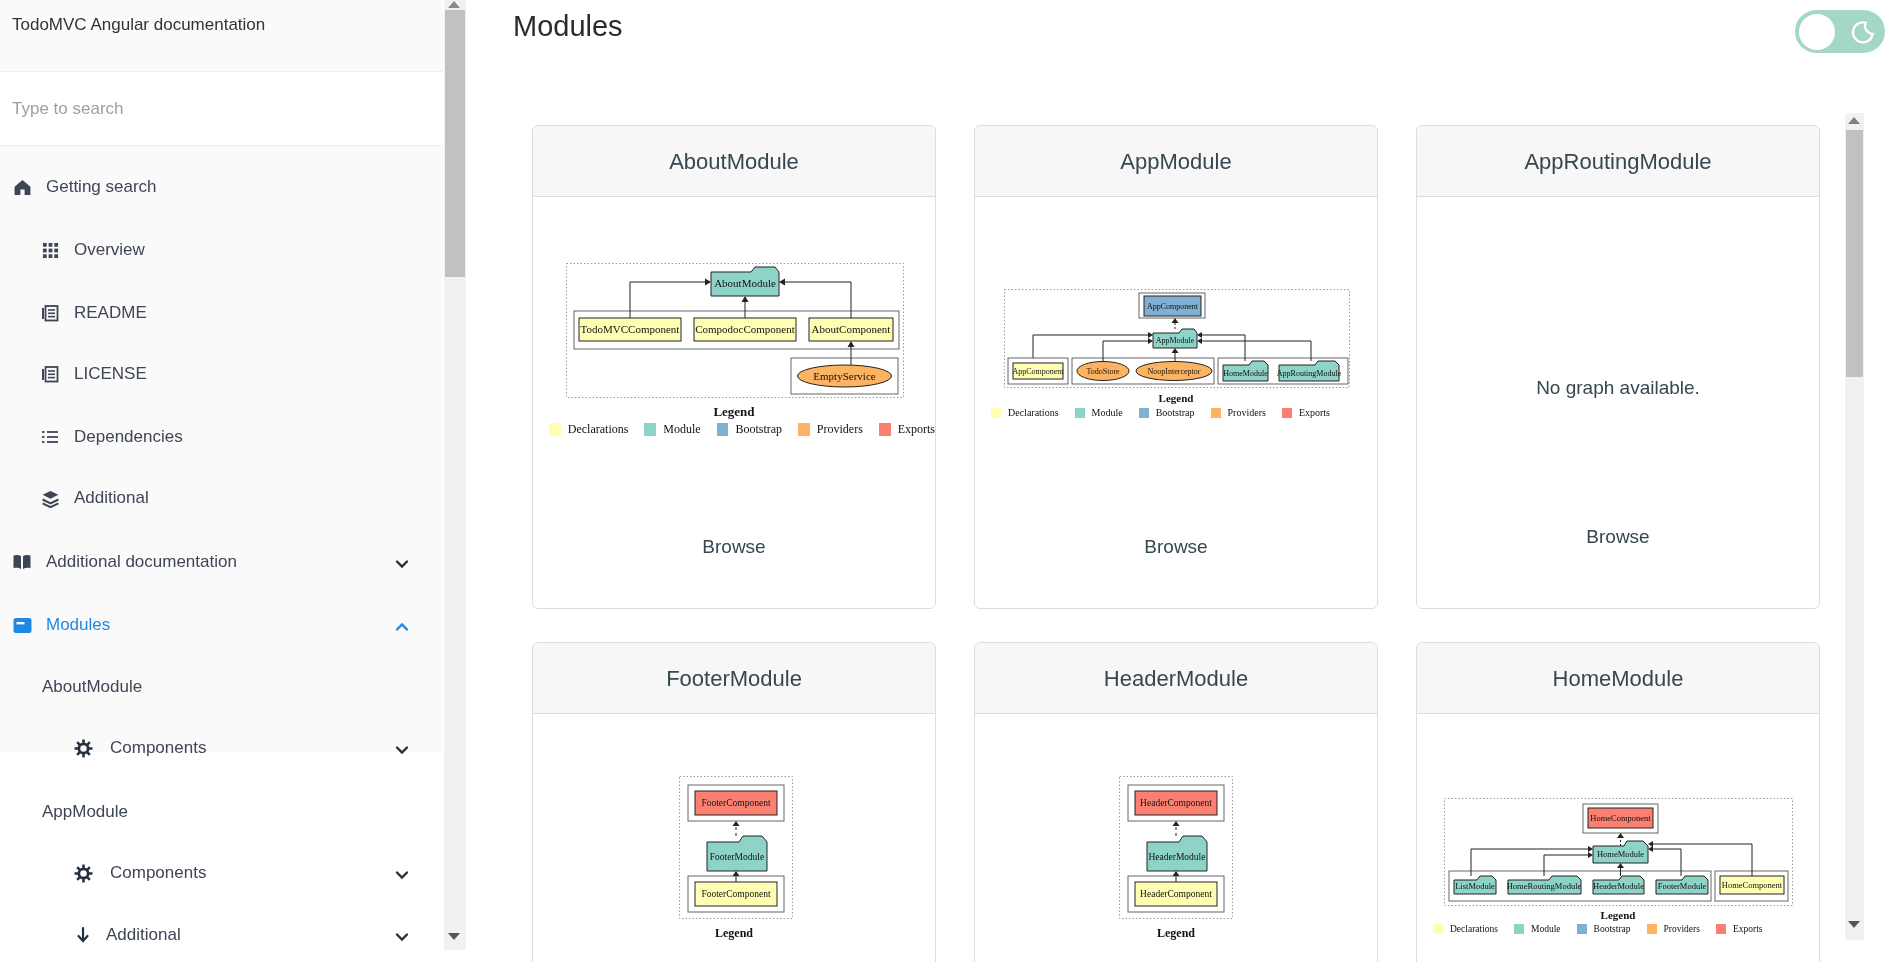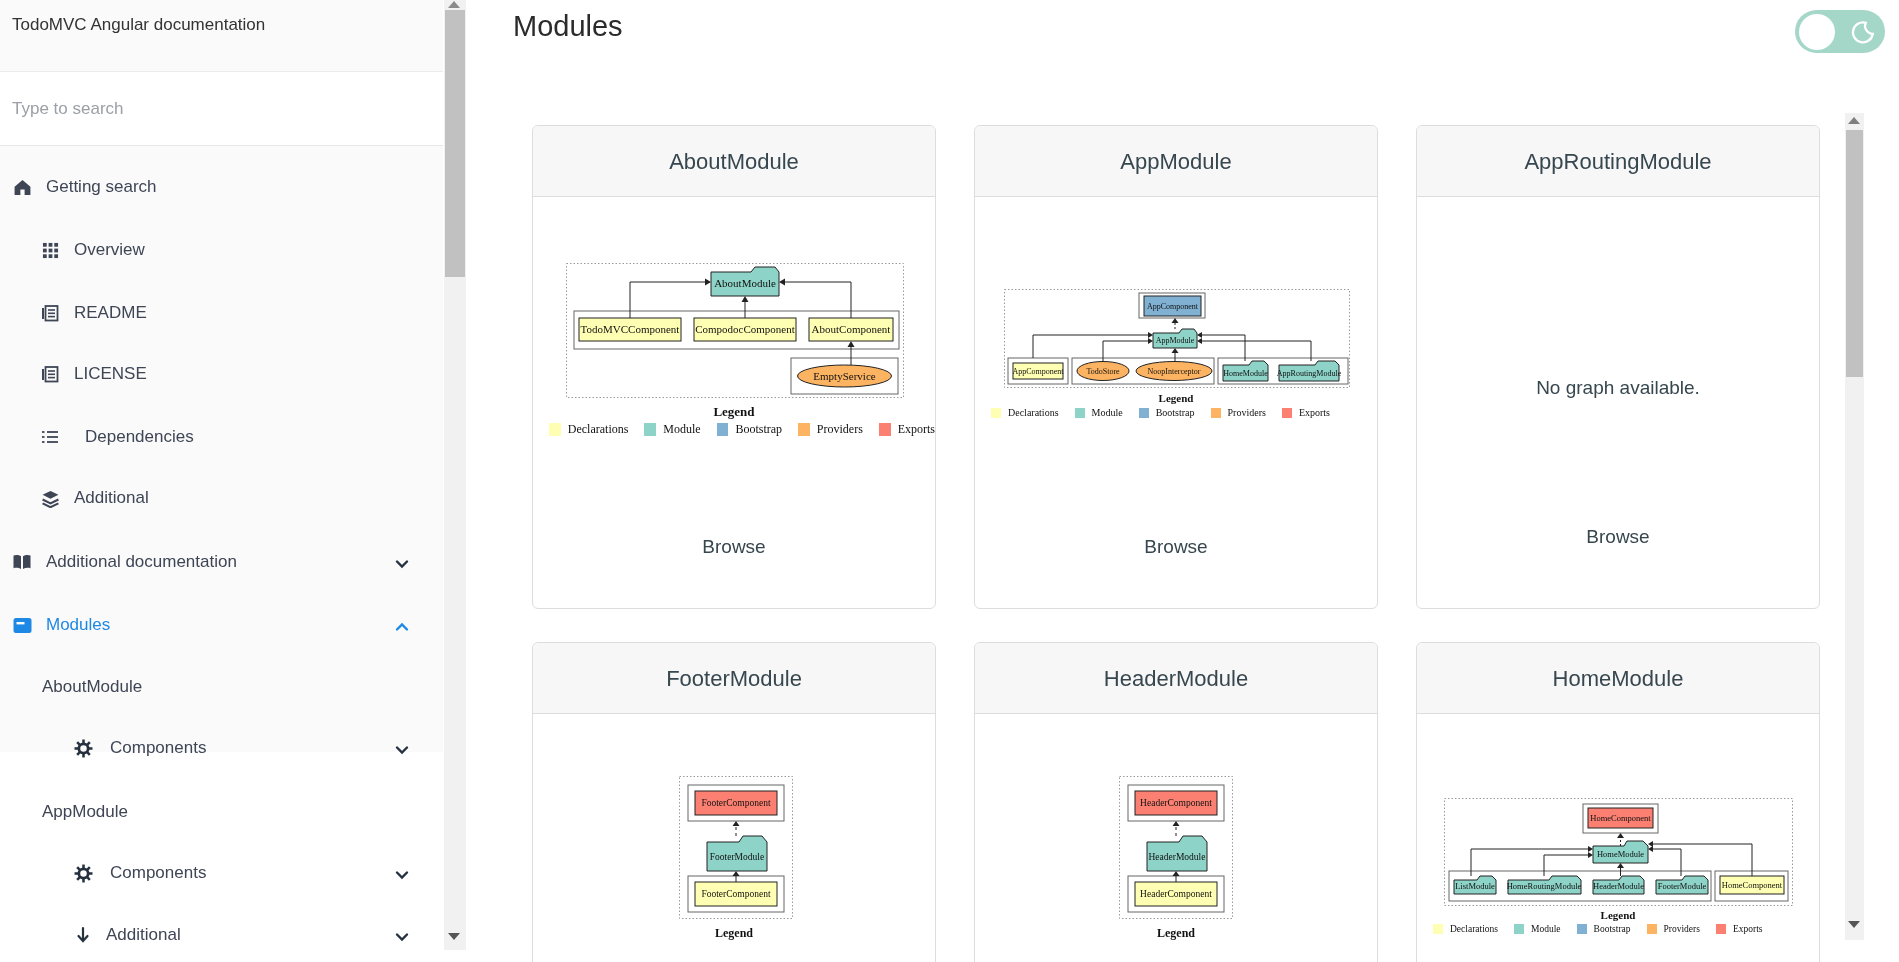--- a/index.html
+++ b/index.html
@@ -134,21 +134,21 @@
         <rect x="1" y="4" width="2" height="11" fill="#3e4555"></rect>
         <rect x="4.5" y="2" width="12" height="14.5" fill="none" stroke="#3e4555" stroke-width="1.8"></rect>
         <line x1="7" y1="6" x2="14" y2="6" stroke="#3e4555" stroke-width="1.6"></line>
         <line x1="7" y1="9.3" x2="14" y2="9.3" stroke="#3e4555" stroke-width="1.6"></line>
         <line x1="7" y1="12.6" x2="14" y2="12.6" stroke="#3e4555" stroke-width="1.6"></line>
       </svg>
     </span>
     <span class="lbl">LICENSE</span>
   </div>
 
-  <div class="sb-item" style="left:40px; top:422px;gap:11px;">
+  <div class="sb-item" style="left:40px; top:422px;">
     <span class="sb-icon">
       <svg width="18" height="18" viewBox="0 0 18 18" stroke="#3e4555" stroke-width="1.8">
         <line x1="6" y1="4" x2="17" y2="4"></line>
           <line x1="6" y1="9" x2="17" y2="9"></line>
           <line x1="6" y1="14" x2="17" y2="14"></line>
         <line x1="1" y1="4" x2="3.5" y2="4"></line>
           <line x1="1" y1="9" x2="3.5" y2="9"></line>
           <line x1="1" y1="14" x2="3.5" y2="14"></line>
       </svg>
     </span>

